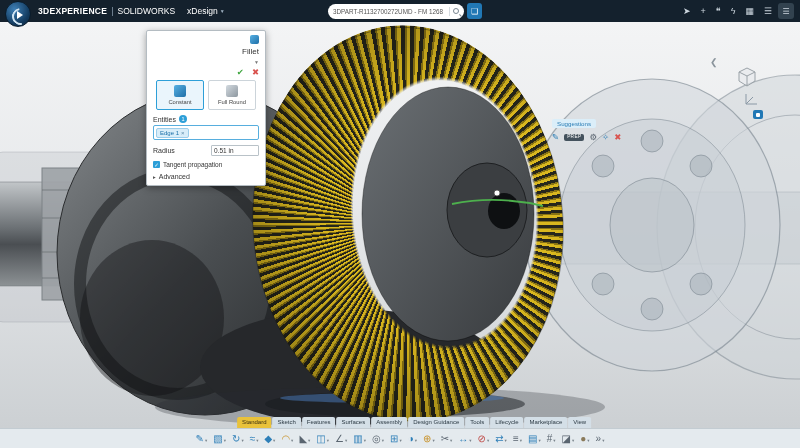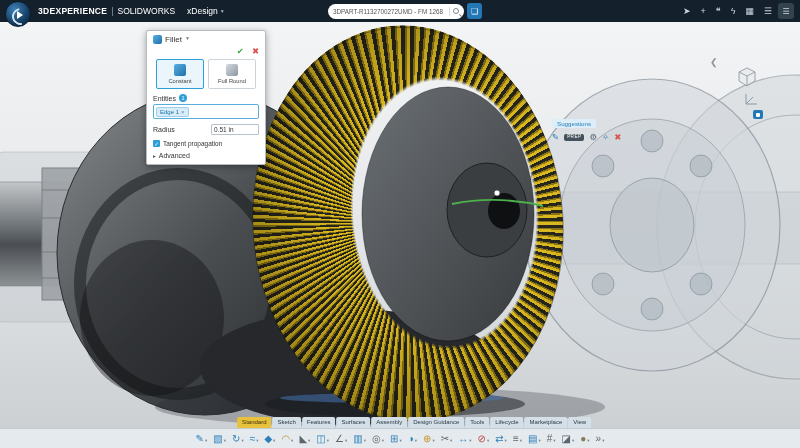--- a/index.html
+++ b/index.html
@@ -40,21 +40,21 @@
   .gear-teeth { background:repeating-conic-gradient(from -8deg at 50% 50%, #d9b71f 0deg 1.1deg, #26261c 1.1deg 2.3deg, #8a7414 2.3deg 2.9deg);
     -webkit-mask-image:radial-gradient(ellipse 95px 138px at 62% 48%, transparent 96%, #000 99%);
     mask-image:radial-gradient(ellipse 95px 138px at 62% 48%, transparent 96%, #000 99%); }
   .gear-shade { background:radial-gradient(ellipse at 62% 48%, rgba(0,0,0,0) 42%, rgba(0,0,0,0.16) 62%, rgba(0,0,0,0.42) 92%, rgba(0,0,0,0.5) 100%);
     -webkit-mask-image:radial-gradient(ellipse 95px 138px at 62% 48%, transparent 96%, #000 99%);
     mask-image:radial-gradient(ellipse 95px 138px at 62% 48%, transparent 96%, #000 99%); }
 
   
   .dialog { position:absolute; left:146px; top:30px; width:120px; background:#fff; border:1px solid #b4bcc2;
     box-shadow:0 2px 7px rgba(0,0,0,.35); z-index:140; padding:4px 6px 5px; font-size:7px; color:#333; border-radius:2px; }
-  .dlg-header { display:flex; align-items:flex-start; gap:3px; font-size:8px; }
+  .dlg-header { display:flex; align-items:flex-end; gap:3px; font-size:8px;flex-direction:column; }
   .dlg-icon { width:9px; height:9px; border-radius:2px; background:linear-gradient(135deg,#57b0e3,#1f6fa8); flex:0 0 auto; }
   .dlg-chev { font-size:5px; color:#777; }
   .dlg-actions { display:flex; justify-content:flex-end; gap:8px; margin-top:2px; font-size:8.5px; }
   .dlg-ok { color:#3fa63f; } .dlg-cancel { color:#d9534f; }
   .tiles { display:flex; gap:4px; margin-top:3px; justify-content:center; }
   .opt-tile { width:48px; height:30px; border:1px solid #ccd4da; background:#fff; border-radius:2px;
     display:flex; flex-direction:column; align-items:center; justify-content:center; gap:2px; font-size:5.8px; color:#444; }
   .opt-tile.selected { border-color:#2d9fd8; background:#eaf5fc; }
   .tile-cube { width:12px; height:12px; border-radius:2px; }
   .cube-blue { background:linear-gradient(135deg,#57b0e3,#1f6fa8); }

